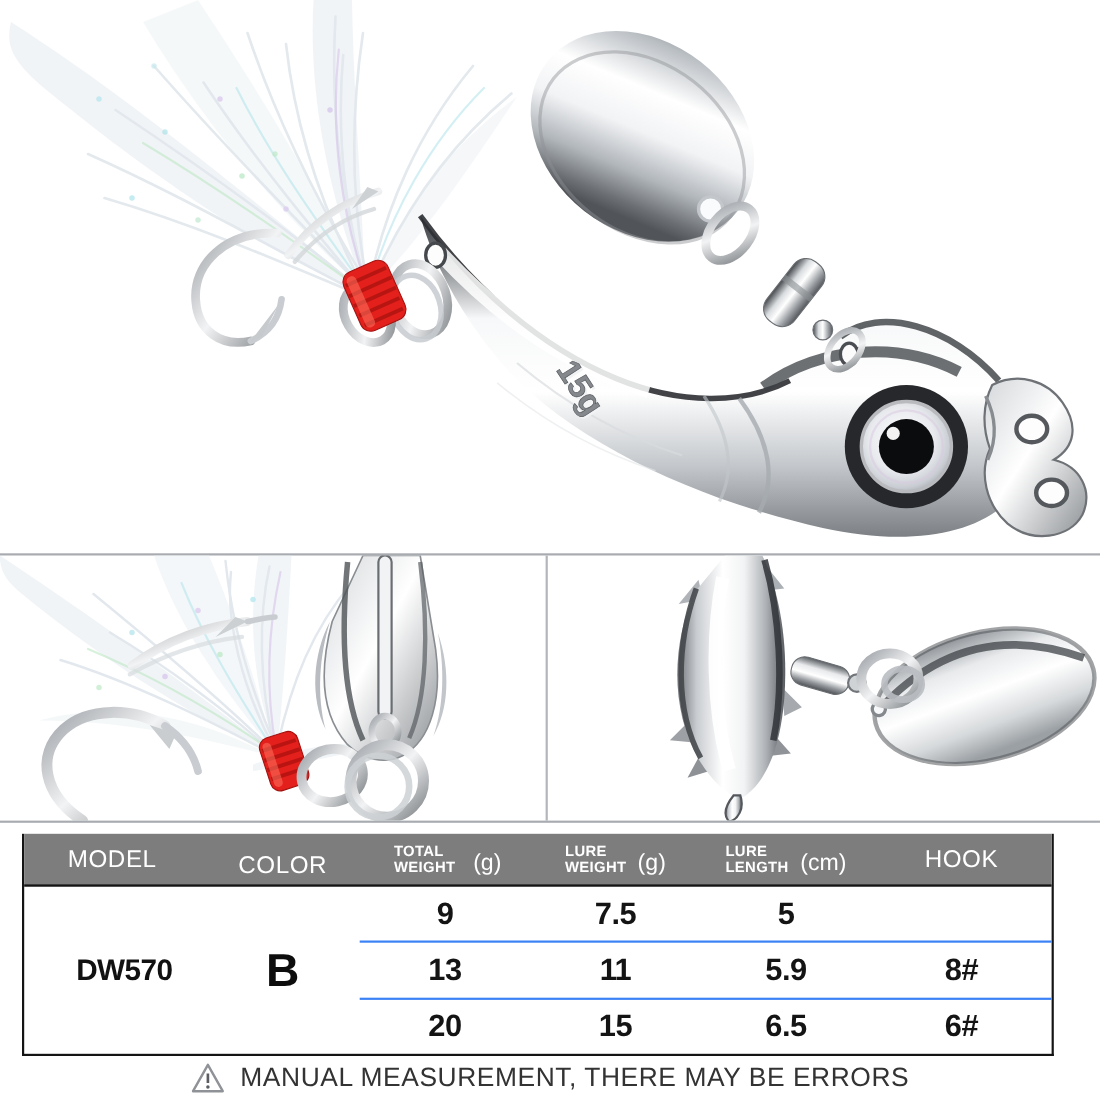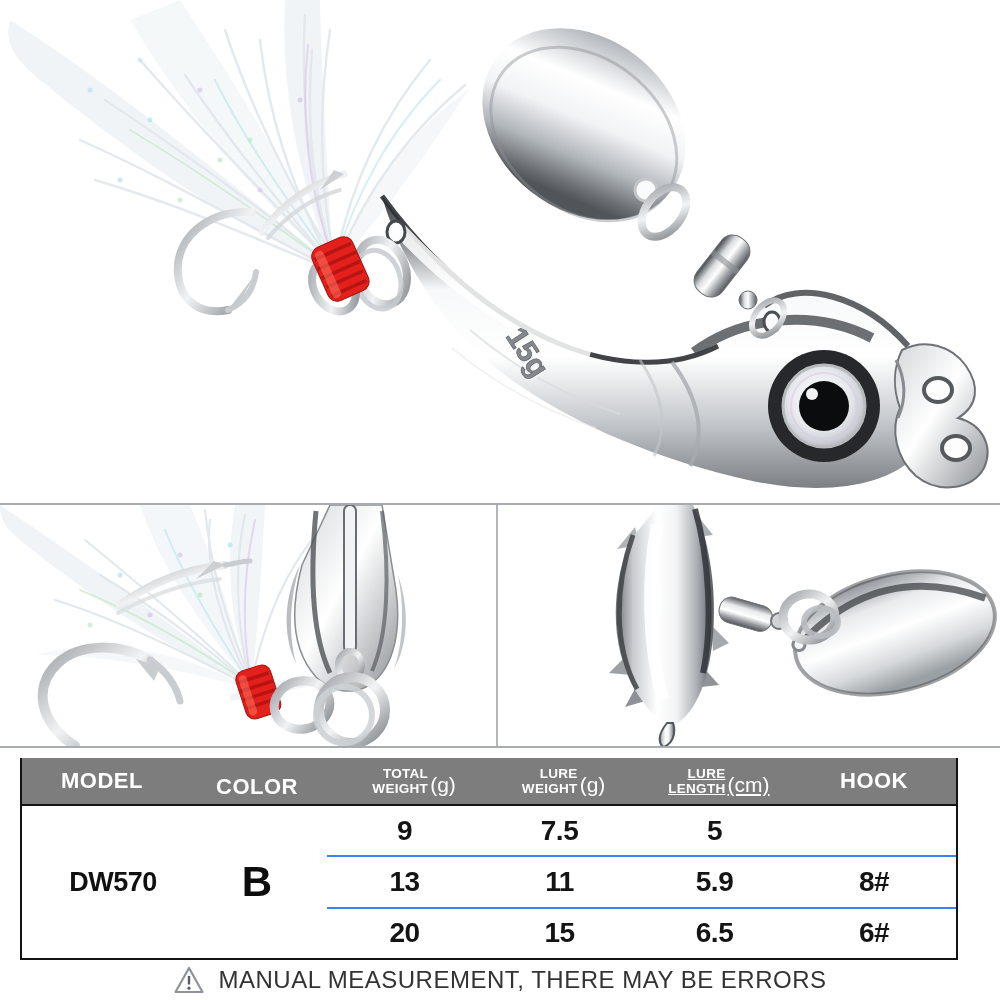--- a/index.html
+++ b/index.html
@@ -14,23 +14,23 @@
   .vline-mid{position:absolute;left:496px;top:505px;width:2px;height:241px;background:#b2b6ba;}
 
   
   .spec-table{position:absolute;left:20px;top:758px;width:938px;height:202px;
               border-left:2px solid #141414;border-right:2px solid #141414;border-bottom:2px solid #141414;
               box-sizing:border-box;}
   .thead{display:flex;height:48px;background:#7d7d7d;color:#ffffff;align-items:center;
          border-bottom:2px solid #141414;box-sizing:border-box;}
   .th{display:flex;align-items:center;justify-content:center;height:100%;}
   .th-model{width:160px;}.th-color{width:150px;margin-top:12px;}.th-tw{width:150px;}
-  .th-lw{width:155px;}.th-ll{width:155px;text-decoration:underline;}.th-hook{flex:1;}
-  .th-big{font-size:22px;font-weight:700;letter-spacing:.5px;}
-  .stack{display:inline-block;text-align:right;font-size:13.5px;font-weight:700;line-height:1.12;letter-spacing:.3px;}
+  .th-lw{width:155px;}.th-ll{width:155px;}.th-hook{flex:1;}
+  .th-big{font-size:22px;font-weight:400;letter-spacing:.5px;}
+  .stack{display:inline-block;text-align:left;font-size:13.5px;font-weight:700;line-height:1.12;letter-spacing:.3px;}
   .stack-tw{width:70px;}.stack-lw{width:64px;}.stack-ll{width:66px;}
   .unit{font-size:21px;font-weight:400;margin-left:2px;position:relative;top:4px;}
   .tbody{position:relative;height:152px;}
   .cell-model{position:absolute;left:11px;top:0;width:160px;height:100%;display:flex;align-items:center;justify-content:center;
               font-size:27px;font-weight:700;color:#111;letter-spacing:-0.5px;}
   .cell-color{position:absolute;left:160px;top:0;width:150px;height:100%;display:flex;align-items:center;justify-content:center;
               font-size:42px;font-weight:800;color:#0d0d0d;}
   .rows{position:absolute;left:305px;top:0;right:0;height:100%;display:flex;flex-direction:column;}
   .row{flex:1;display:flex;align-items:center;}
   .row + .row{border-top:2px solid #3b82f6;}

